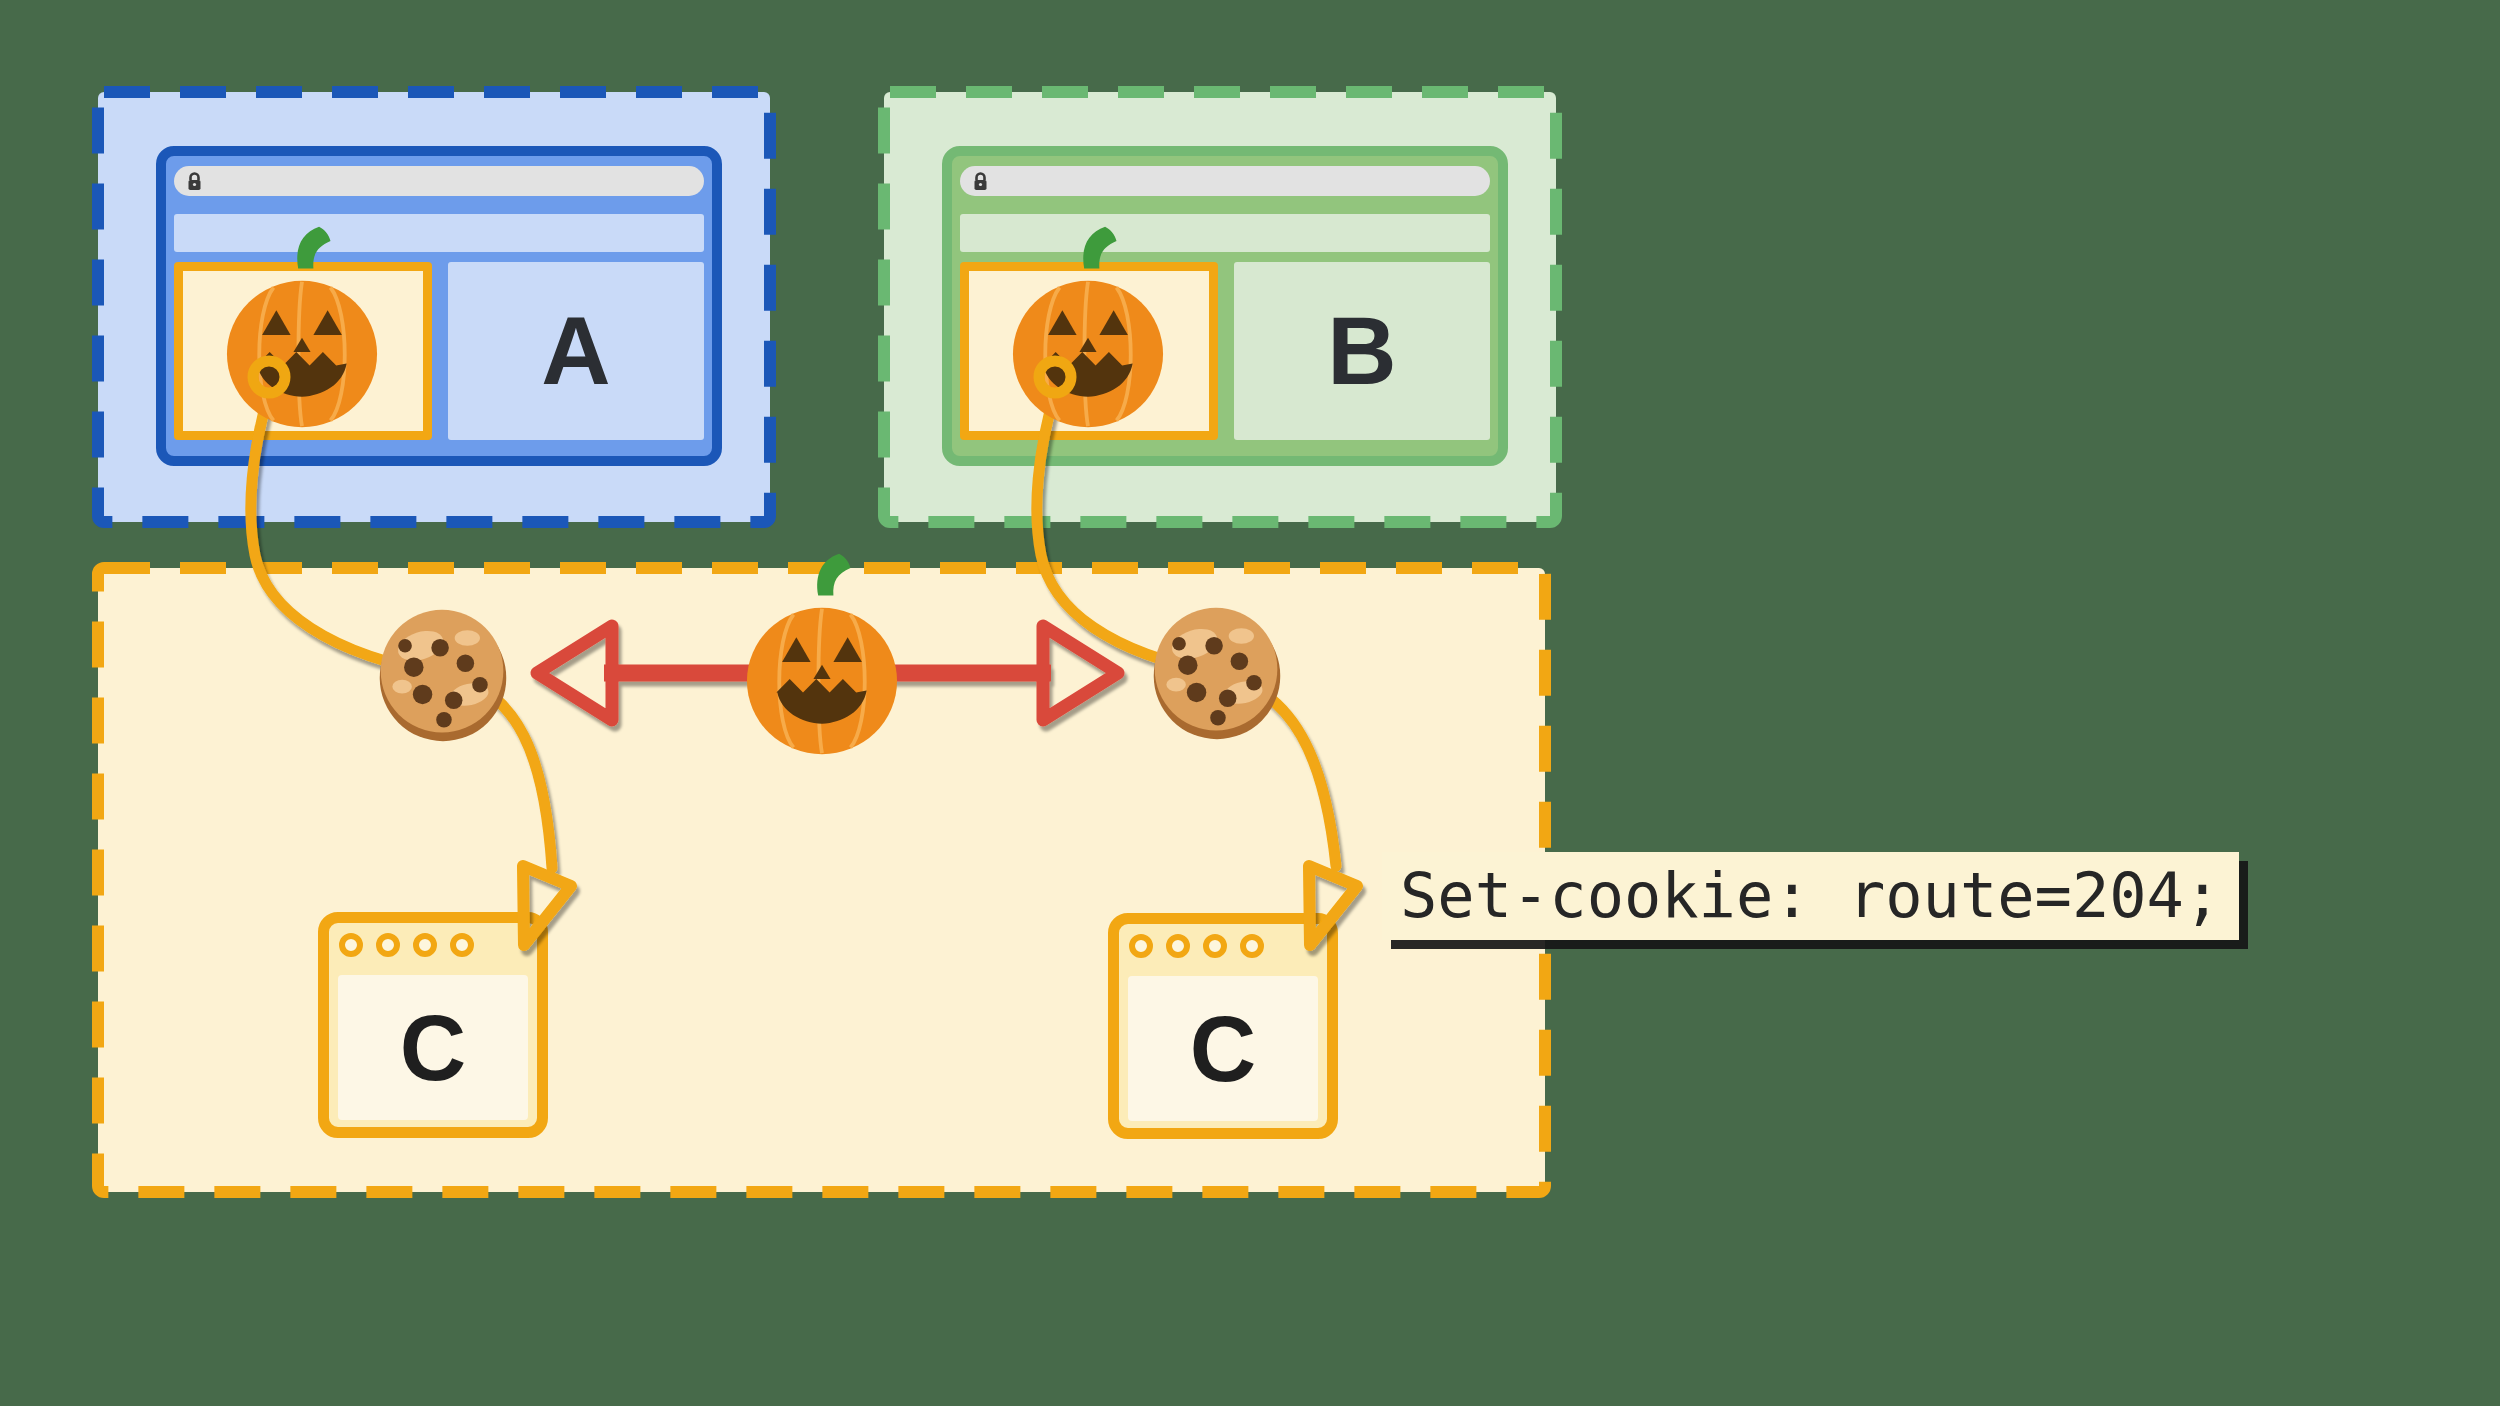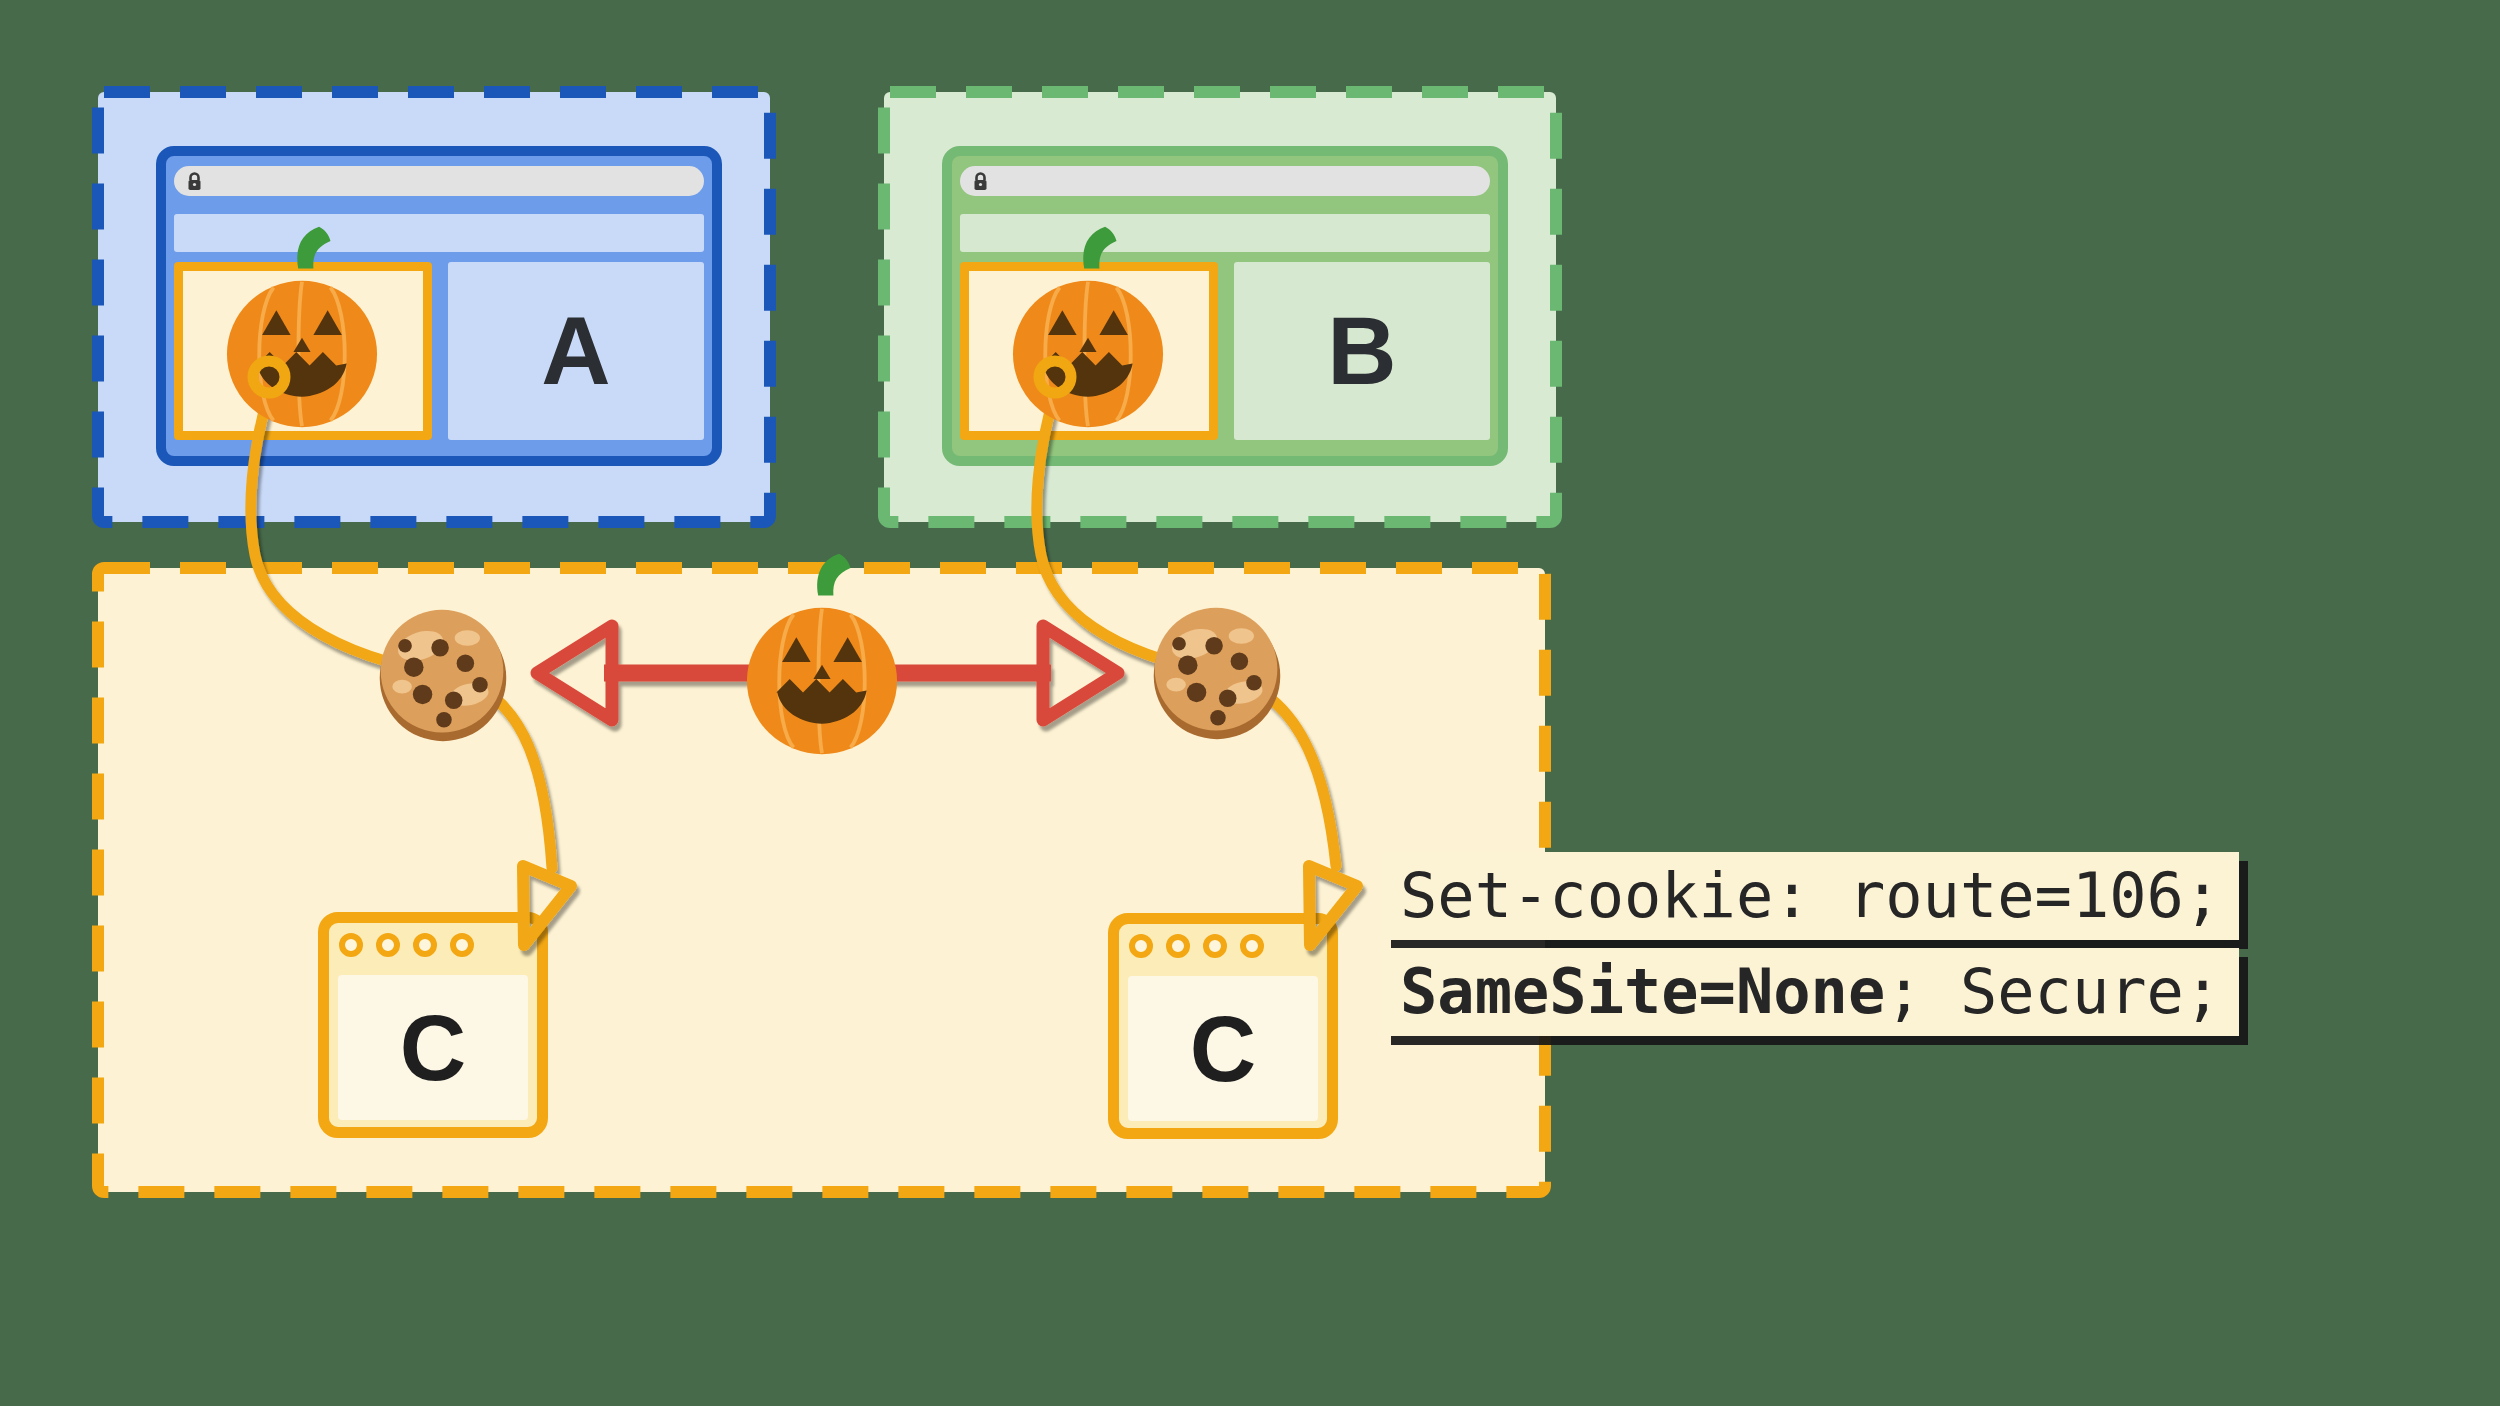--- a/index.html
+++ b/index.html
@@ -175,19 +175,16 @@
 
     <use href="#pumpkin" x="207" y="221" width="190" height="209"></use>
     <use href="#pumpkin" x="993" y="221" width="190" height="209"></use>
     <use href="#pumpkin" x="727" y="548" width="190" height="209"></use>
 
     <circle cx="269" cy="377" r="16" fill="none" stroke="#f0a712" stroke-width="11"></circle>
     <circle cx="1055" cy="377" r="16" fill="none" stroke="#f0a712" stroke-width="11"></circle>
   </svg>
 
   <div class="code-line code1">
-    <span>Set-cookie: route=106;</span>
-  </div>
-  <div class="code-line code2">
-    <span class="code-bold">SameSite=None</span><span>; Secure;</span>
+    <span>Set-cookie: route=204;</span>
   </div>
 
 </div>
 
 </body></html>

